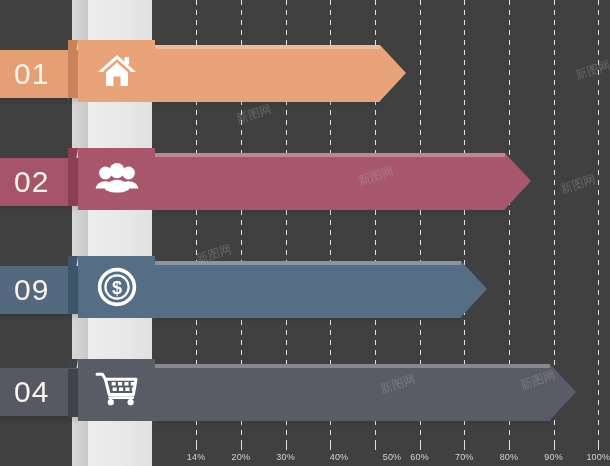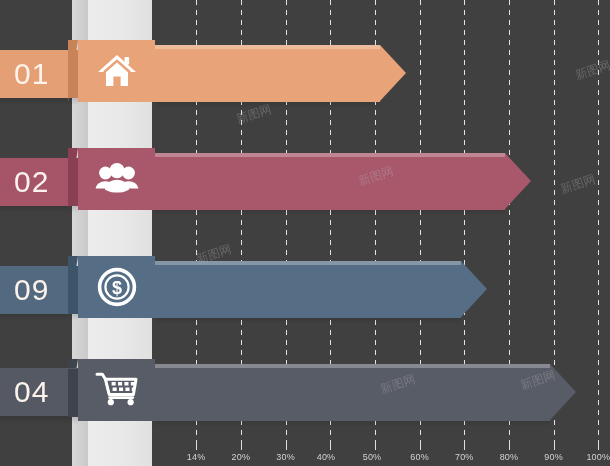--- a/index.html
+++ b/index.html
@@ -182,23 +182,23 @@
     </div>
 
   <div id="axis">
       <div class="tickmark" style="left: 196px;"></div>
       <div class="axis-label" style="left: 176.18px;">14%</div>
       <div class="tickmark" style="left: 241px;"></div>
       <div class="axis-label" style="left: 220.86px;">20%</div>
       <div class="tickmark" style="left: 286px;"></div>
       <div class="axis-label" style="left: 265.54px;">30%</div>
       <div class="tickmark" style="left: 330px;"></div>
-      <div class="axis-label" style="left: 306px;">40%</div>
+      <div class="axis-label" style="left: 319px;">40%</div>
       <div class="tickmark" style="left: 375px;"></div>
-      <div class="axis-label" style="left: 352px;">50%</div>
+      <div class="axis-label" style="left: 372px;">50%</div>
       <div class="tickmark" style="left: 420px;"></div>
       <div class="axis-label" style="left: 399.58px;">60%</div>
       <div class="tickmark" style="left: 464px;"></div>
       <div class="axis-label" style="left: 444.26px;">70%</div>
       <div class="tickmark" style="left: 509px;"></div>
       <div class="axis-label" style="left: 488.94px; text-align: center;">80%</div>
       <div class="tickmark" style="left: 554px;"></div>
       <div class="axis-label" style="left: 533.62px;">90%</div>
       <div class="tickmark" style="left: 598px;"></div>
       <div class="axis-label" style="left: 578.3px;">100%</div>

